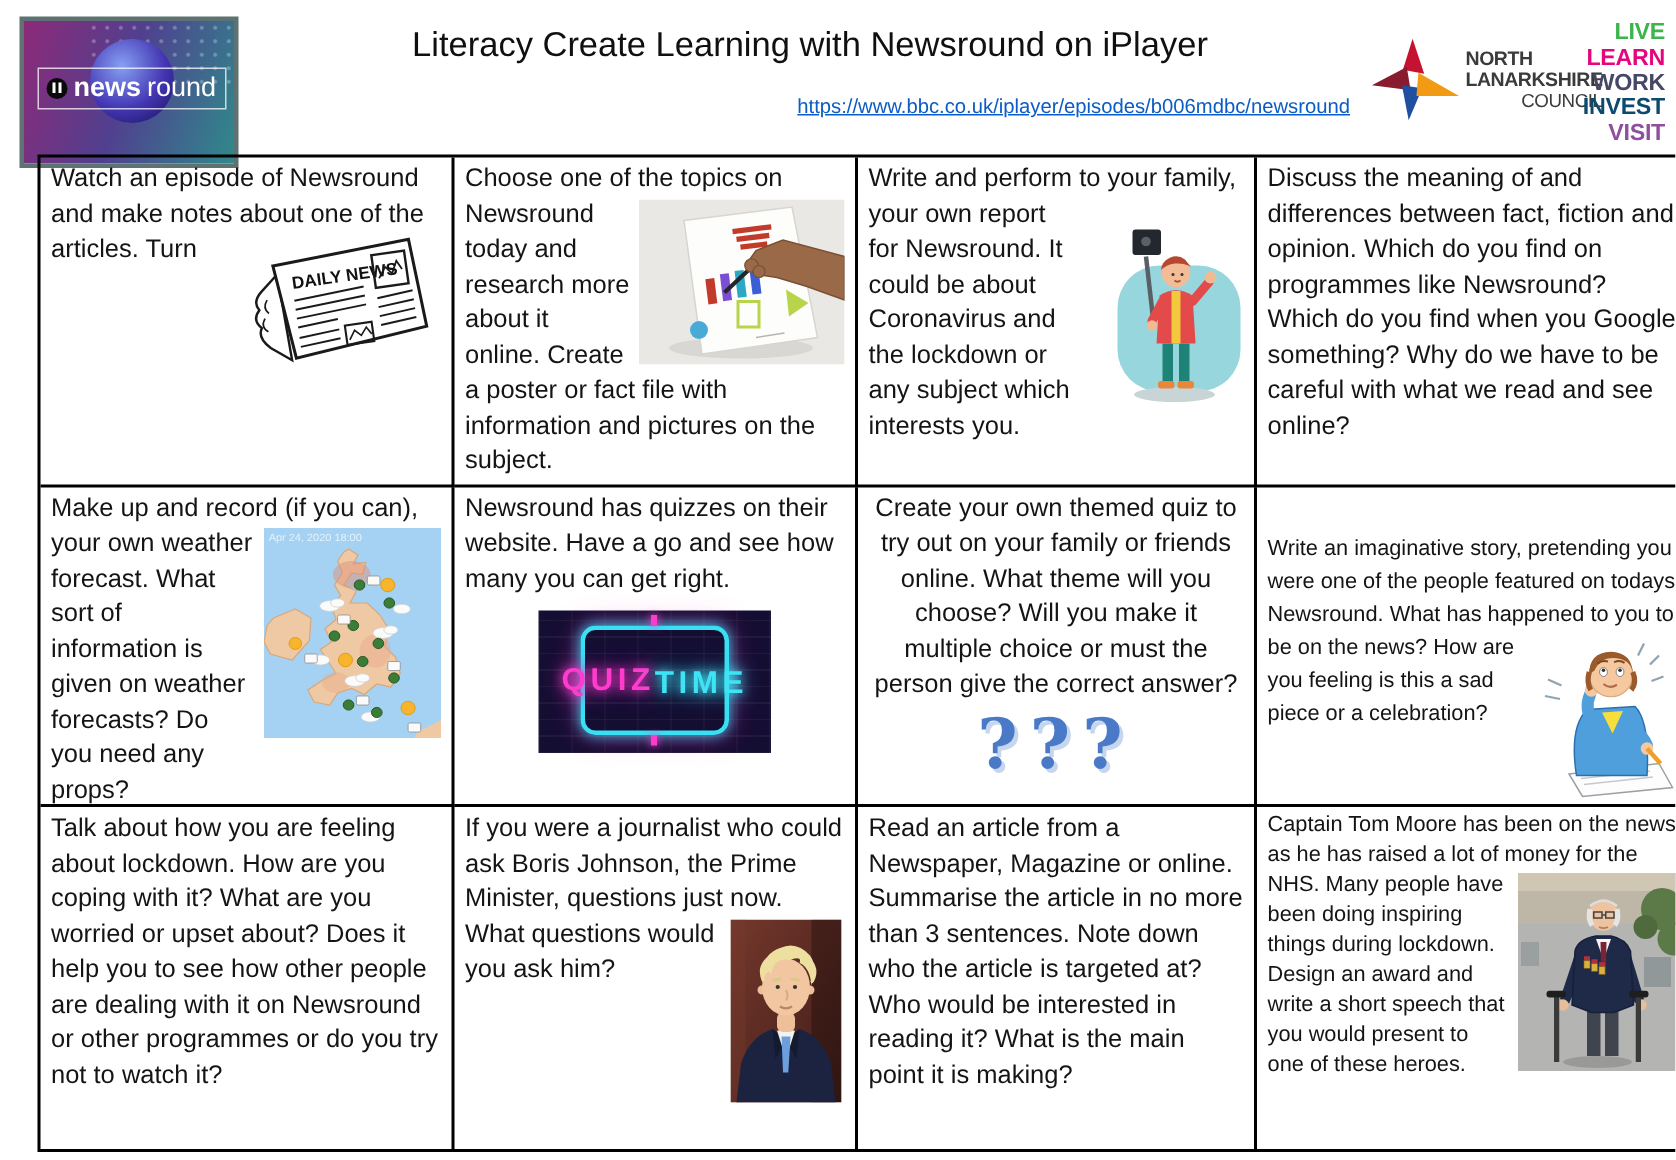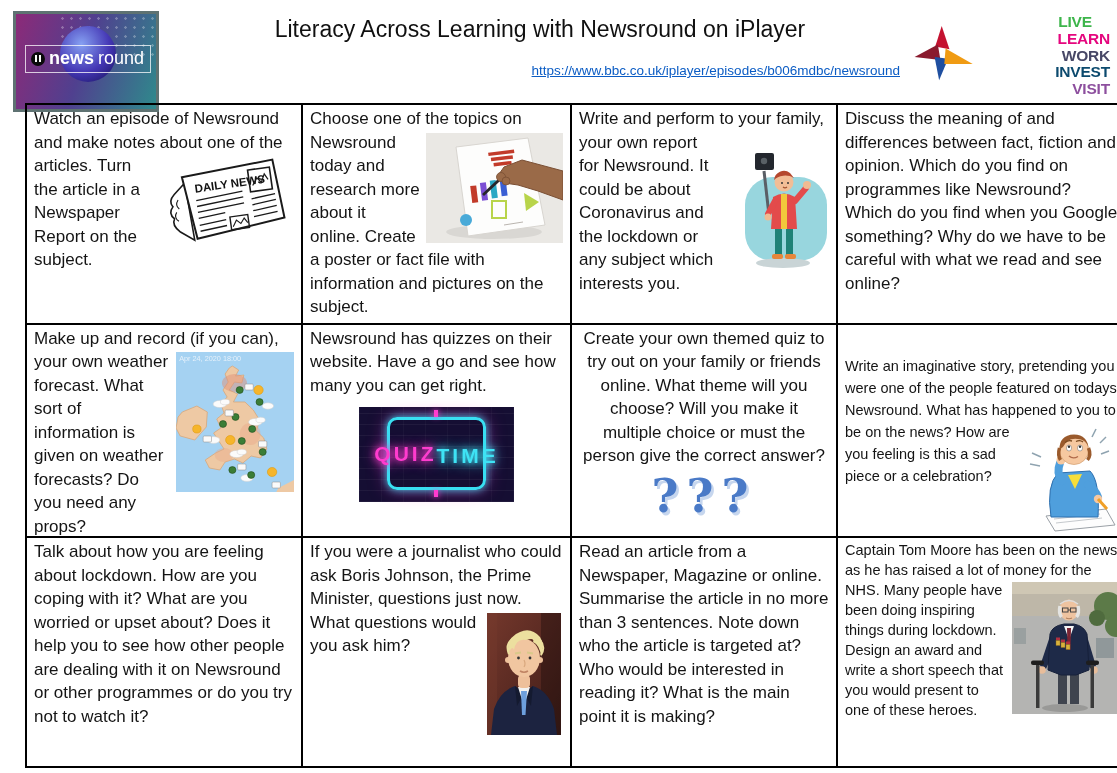--- a/index.html
+++ b/index.html
@@ -76,37 +76,42 @@
   <div class="nr-logo">
     <div class="nr-dots"></div>
     <div class="nr-sphere"></div>
     <div class="nr-word">
       <span class="cbbc"></span>
         <span class="nr-bold">news</span>
         <span>round</span>
     </div>
   </div>
 
-  <div class="title">Literacy Across Learning with Newsround on iPlayer</div>
+  <div class="title">Literacy Create Learning with Newsround on iPlayer</div>
 
   <div class="url-row">
     <a class="url-a">https://www.bbc.co.uk/iplayer/episodes/b006mdbc/newsround</a>
   </div>
 
   <div class="council">
     <svg width="62" height="64" viewBox="0 0 96 88">
       <polygon points="46,2 58,38 36,34" fill="#c41230"></polygon>
       <polygon points="4,50 40,31 44,55" fill="#8a1a2e"></polygon>
       <polygon points="42,86 35,50 56,53" fill="#1f4fa0"></polygon>
       <polygon points="94,61 52,37 50,61" fill="#f09b13"></polygon>
     </svg>
+    <div class="council-txt">
+      <div>NORTH</div>
+      <div>LANARKSHIRE</div>
+      <div class="c3">COUNCIL</div>
+    </div>
   </div>
 
   <div class="tags">
-    <div style="color: rgb(61, 181, 75); text-align: center;">LIVE</div>
+    <div style="color: rgb(61, 181, 75);">LIVE</div>
     <div style="color: rgb(229, 6, 126);">LEARN</div>
     <div style="color: rgb(71, 71, 102);">WORK</div>
     <div style="color: #0c4a6e;">INVEST</div>
     <div style="color: rgb(141, 79, 158);">VISIT</div>
   </div>
 
   <div class="grid">
 
     <div class="cell">
       <span>Watch an episode of Newsround and make notes about one of the articles. Turn</span>
@@ -129,21 +134,20 @@
               <line x1="100" y1="59" x2="124" y2="57"></line>
                 <line x1="100" y1="65" x2="124" y2="63"></line>
             </g>
             <rect x="76" y="62" width="18" height="13" fill="none" stroke="#1a1a1a" stroke-width="1.4"></rect>
             <path d="M78,72 l4,-6 4,4 4,-5 3,5" fill="none" stroke="#1a1a1a" stroke-width="1.1"></path>
             <line x1="45" y1="66" x2="72" y2="64" stroke="#1a1a1a" stroke-width="1.3"></line>
             <line x1="45" y1="72" x2="72" y2="70" stroke="#1a1a1a" stroke-width="1.3"></line>
           </g>
         </svg>
       </span>
-      <span>the article in a Newspaper Report on the subject.</span>
     </div>
 
     <div class="cell">
       <span>Choose one of the topics on</span>
       <span class="fig fig-poster">
         <svg viewBox="0 0 137 110">
           <rect width="137" height="110" fill="#eae8e4"></rect>
           <ellipse cx="68" cy="99" rx="48" ry="7" fill="rgba(0,0,0,.07)"></ellipse>
           <polygon points="30,14 102,5 119,92 42,103" fill="#fdfdfc" stroke="#d8d5d0"></polygon>
           <g transform="rotate(-7 76 26)" fill="#c23b2a">

